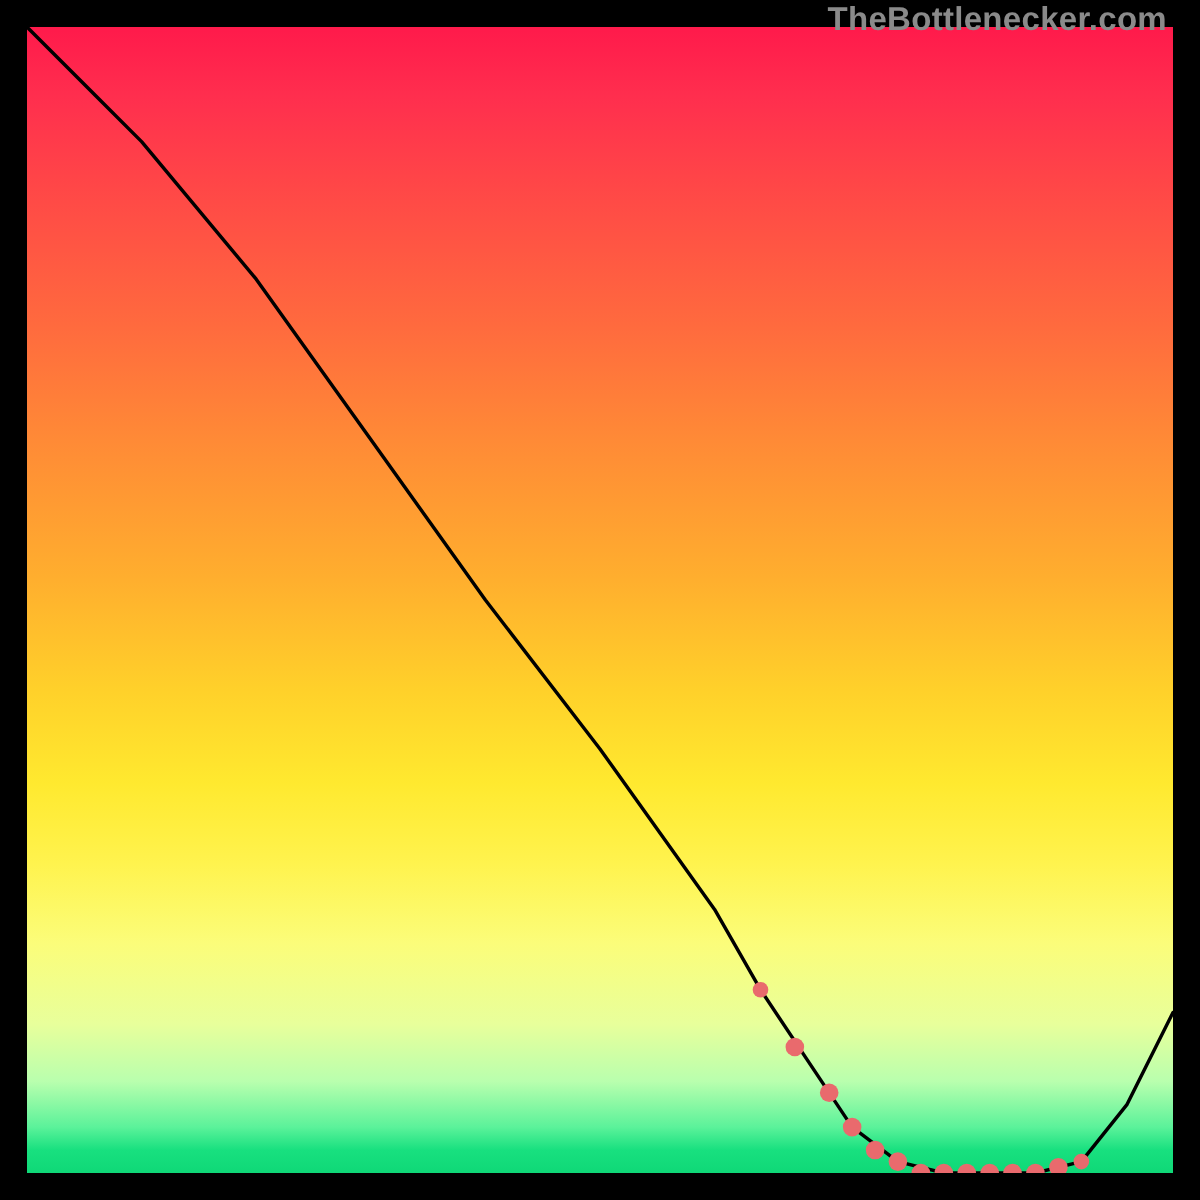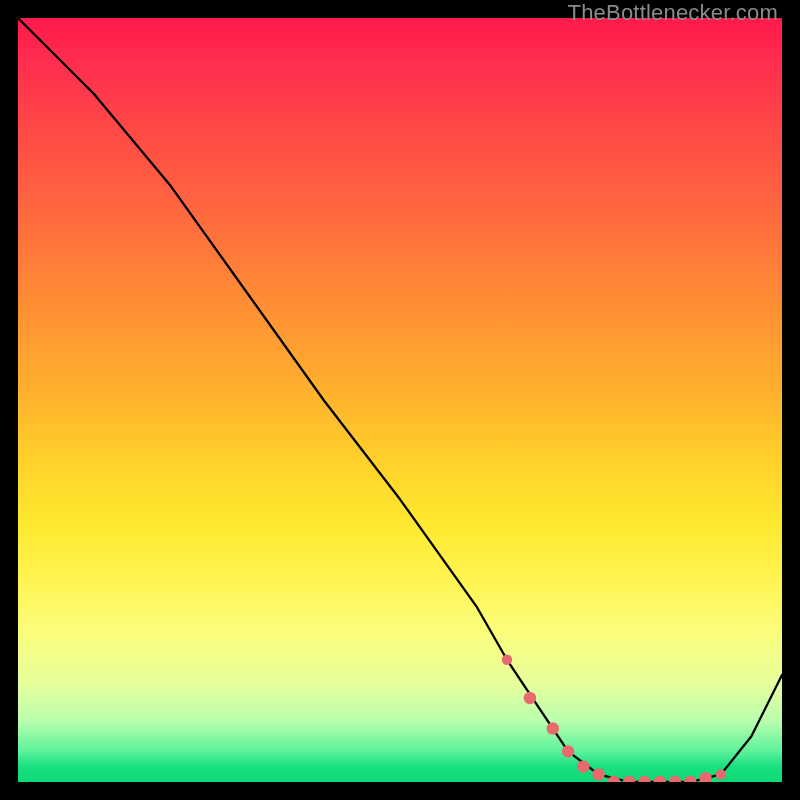--- a/index.html
+++ b/index.html
@@ -40,21 +40,21 @@
       #5bf29a 96%,
       #18e07f 98%,
       #0fd877 100%);
   }
   .attribution {
     position: absolute;
     top: 0px;
     right: 22px;
     color: #8a8a8a;
     font-size: 22px;
-    font-weight: 400;
+    font-weight: 700;
     letter-spacing: 0.2px;
     user-select: none;
   }
   svg.overlay {
     position: absolute;
     left: 0;
     top: 0;
     width: 764px;
     height: 764px;
   }

